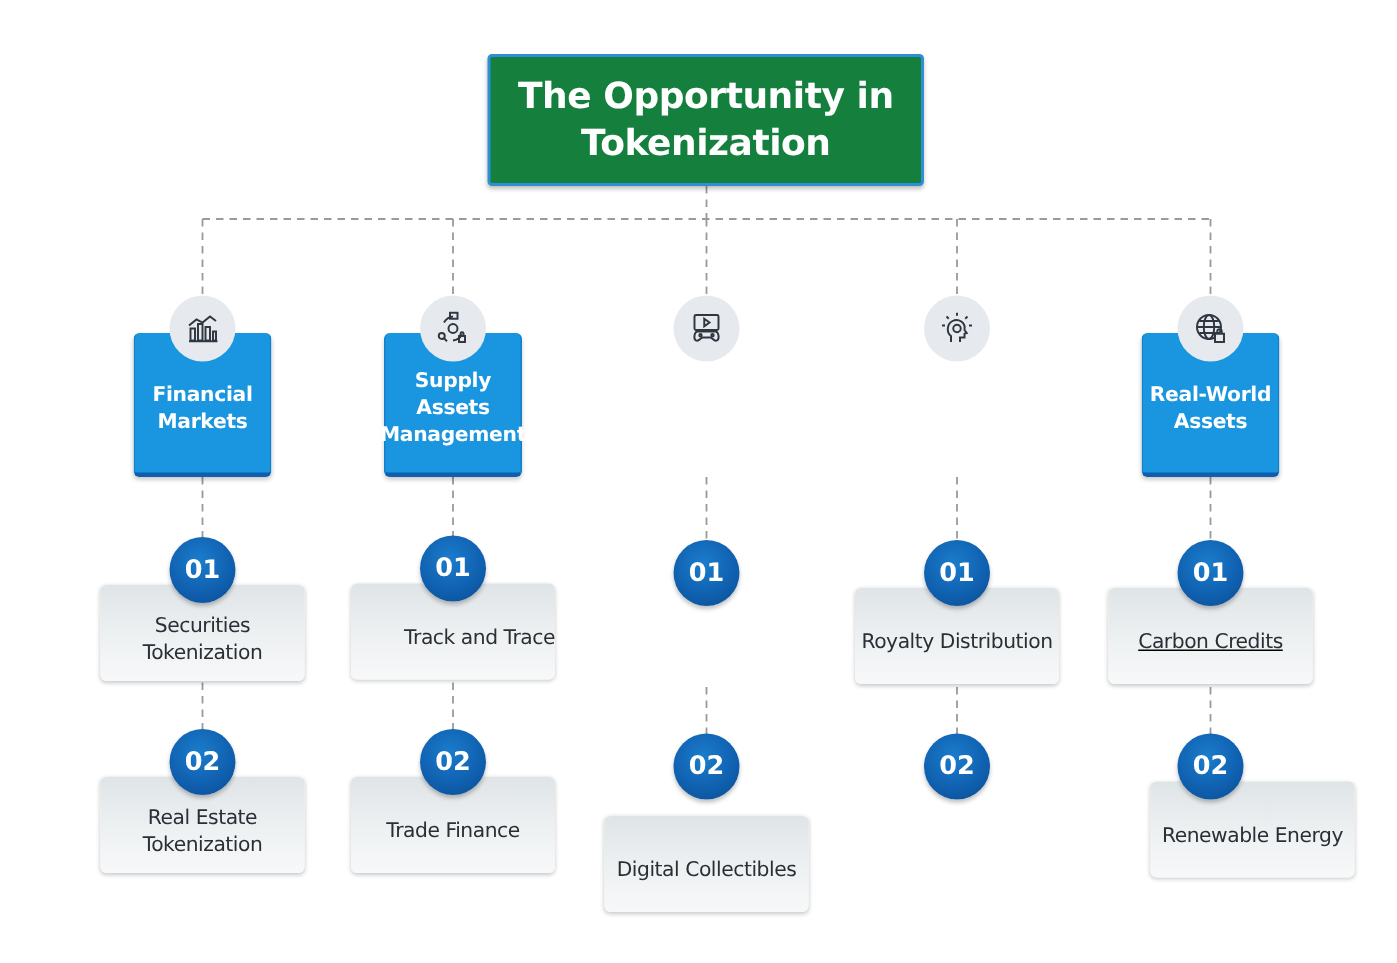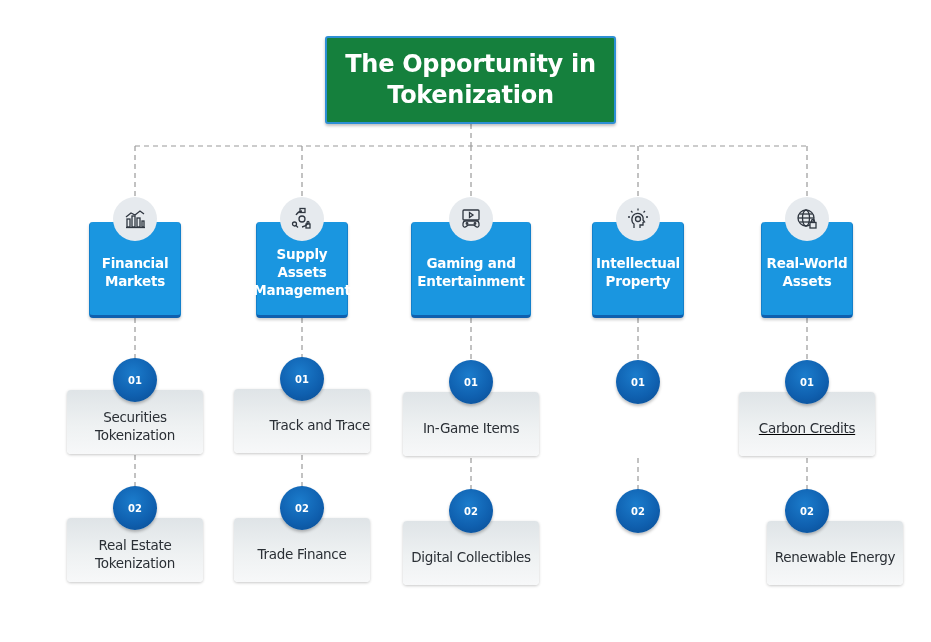--- a/index.html
+++ b/index.html
@@ -56,21 +56,21 @@
     font-family: "DejaVu Sans", sans-serif; letter-spacing: -0.3px;
   }
 
   .badge {
     position: absolute; left: 50%; transform: translateX(-50%);
     width: 44px; height: 44px; border-radius: 50%;
     background: radial-gradient(circle at 45% 35%, #1b7ccc 0%, #0f5fae 60%, #0a4a8e 100%);
     box-shadow: 0 2px 3px rgba(0,0,0,0.25);
     display: flex; align-items: center; justify-content: center; z-index: 3;
   }
-  .badge span { color: #ffffff; font-weight: 700; font-size: 10px; font-family: "DejaVu Sans", sans-serif; }
+  .badge span { color: #ffffff; font-weight: 700; font-size: 17px; font-family: "DejaVu Sans", sans-serif; }
 </style>
 </head>
 <body>
 
 <svg id="connectors">
   <line x1="471" y1="124" x2="471" y2="146" stroke="#9a9a9a" stroke-width="1.2" stroke-dasharray="5,4"></line>
   <line x1="135" y1="146" x2="807" y2="146" stroke="#9a9a9a" stroke-width="1.2" stroke-dasharray="5,4"></line>
   <g id="col-connectors">
       <line x1="135" x2="135" y1="146" y2="200" stroke="#9a9a9a" stroke-width="1.2" stroke-dasharray="5,4"></line>
       <line x1="135" x2="135" y1="318" y2="360" stroke="#9a9a9a" stroke-width="1.2" stroke-dasharray="5,4"></line>
@@ -155,54 +155,48 @@
 <div class="column" style="left:396px;">
   <div class="icon-circle">
     <svg viewBox="0 0 24 24" fill="none" stroke="#2f3640" stroke-width="1.3">
       <rect x="4" y="3" width="16" height="10" rx="1"></rect>
         <path d="M10.5 5.5 L14 8 L10.5 10.5 Z"></path>
       <path d="M6 14 C4 14 3 19 5 20 C7 21 8 18 9.5 18 L14.5 18 C16 18 17 21 19 20 C21 19 20 14 18 14 Z"></path>
       <circle cx="8" cy="16.5" r="0.8"></circle>
         <circle cx="16" cy="16.5" r="0.8"></circle>
     </svg>
   </div>
-  <div class="cat-box" style="width:120px;">
-    <span>Gaming and Entertainment</span>
-  </div>
   <div class="badge" style="top:360px;">
       <span>01</span>
     </div>
-  <div class="item-card" style="top:392px;">
-      <span>In-Game Items</span>
-    </div>
   <div class="badge" style="top:489px;">
       <span>02</span>
     </div>
-  <div class="item-card" style="top:521px;">
+  <div class="item-card" style="top:544px;">
       <span>Digital Collectibles</span>
     </div>
 </div>
 
 <div class="column" style="left:563px;">
   <div class="icon-circle">
     <svg viewBox="0 0 24 24" fill="none" stroke="#2f3640" stroke-width="1.3">
       <path d="M8 21 V17 C5 15 5 9 9 7 C13 5 18 8 17 13 L18.5 15 L17 15.5 V18 H14 V21"></path>
       <circle cx="12" cy="12" r="2.5"></circle>
       <line x1="12" y1="1.5" x2="12" y2="3.5"></line>
         <line x1="5" y1="4" x2="6.5" y2="5.5"></line>
         <line x1="19" y1="4" x2="17.5" y2="5.5"></line>
       <line x1="2" y1="10" x2="4" y2="10"></line>
         <line x1="20" y1="10" x2="22" y2="10"></line>
     </svg>
   </div>
-  <div class="cat-box">
-    <span>Intellectual Property</span>
-  </div>
   <div class="badge" style="top:360px;">
       <span>01</span>
+    </div>
+  <div class="item-card" style="top:392px;">
+      <span>Royalty Distribution</span>
     </div>
   <div class="badge" style="top:489px;">
       <span>02</span>
     </div>
 </div>
 
 <div class="column" style="left:732px;">
   <div class="icon-circle">
     <svg viewBox="0 0 24 24" fill="none" stroke="#2f3640" stroke-width="1.3">
       <circle cx="11" cy="11" r="8"></circle>

